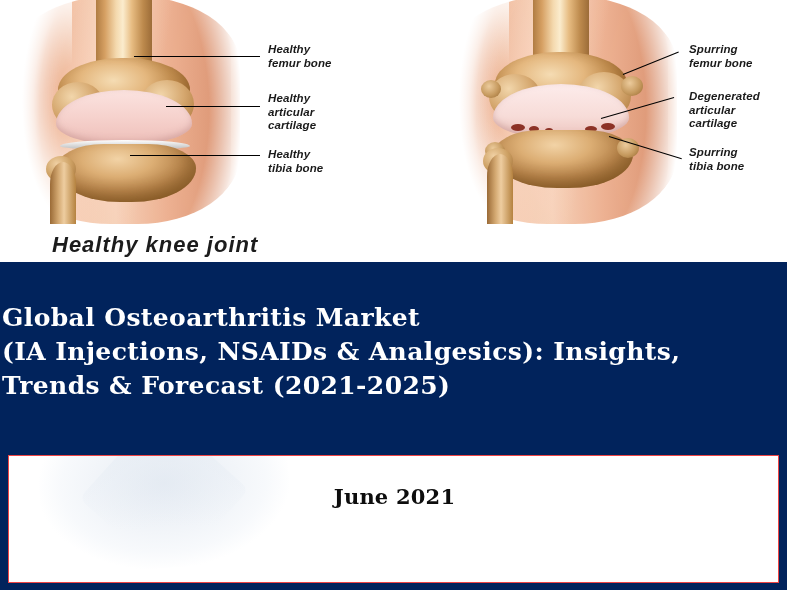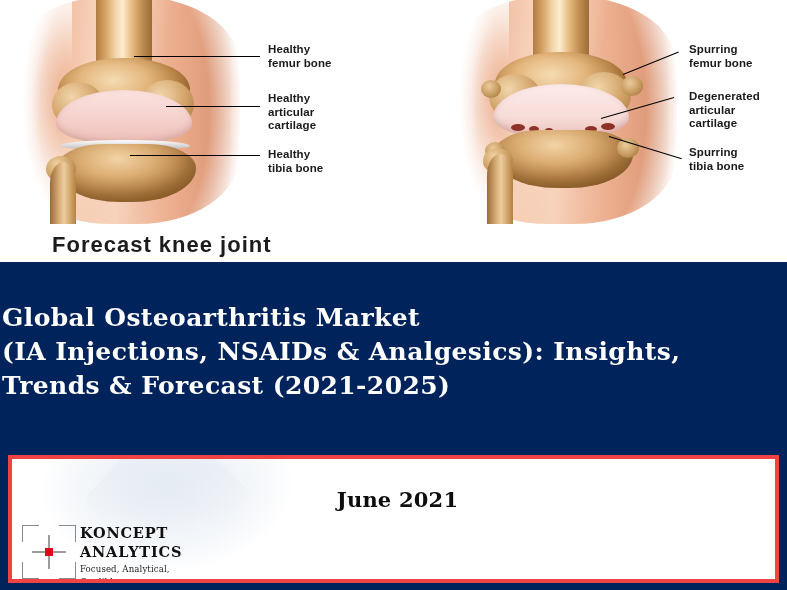--- a/index.html
+++ b/index.html
@@ -22,20 +22,21 @@
     width: 787px;
     height: 262px;
     background: #ffffff;
     overflow: hidden;
   }
   .knee-panel {
     position: absolute;
     top: 0;
     height: 262px;
     overflow: hidden;
+    font-style: italic;
   }
   .knee-panel.left  { left: 0px;   width: 390px; }
   .knee-panel.right { left: 397px; width: 390px; }
 
   
   .leg {
     position: absolute;
     top: -4px;
     width: 232px;
     height: 228px;
@@ -213,21 +214,21 @@
     width: 787px;
     height: 148px;
     background: #01235c;
   }
   .bottom-frame {
     position: absolute;
     left: 8px; top: 13px;
     width: 771px;
     height: 128px;
     background: #ffffff;
-    border: 4px solid #ef4444;
+    border: 1px solid #ef4444;
     box-sizing: border-box;
     overflow: hidden;
   }
   
   .watermark {
     position: absolute;
     left: 30px; top: -58px;
     width: 250px; height: 170px;
     background:
       radial-gradient(ellipse at 50% 50%, rgba(224,231,240,.85) 0%, rgba(240,244,249,.5) 58%, rgba(255,255,255,0) 72%);
@@ -348,21 +349,21 @@
     <div class="leader" style="left:130px; top:155px; width:130px;"></div>
 
     <div class="label" style="left:268px; top:43px;">Healthy
 femur bone</div>
     <div class="label" style="left:268px; top:92px;">Healthy
 articular
 cartilage</div>
     <div class="label" style="left:268px; top:148px;">Healthy
 tibia bone</div>
 
-    <div class="caption" style="left:52px; top:232px;">Forecast knee joint</div>
+    <div class="caption" style="left:52px; top:232px;">Healthy knee joint</div>
   </div>
 
   <div class="knee-panel right">
 
     <div class="leg">
       <div class="leg-flesh"></div>
       <div class="leg-contour"></div>
 
       <div class="bone femur-shaft"></div>
       <div class="bone femur-head" style="top:56px;"></div>
@@ -407,30 +408,14 @@
 Trends &amp; Forecast (2021-2025)</div>
 </div>
 
 <div class="bottom">
   <div class="bottom-frame">
     <div class="watermark"></div>
     <div class="watermark2"></div>
 
     <div class="date-text">June 2021</div>
 
-    <div class="logo">
-      <div class="logo-mark">
-        <span class="corner tl"></span>
-        <span class="corner tr"></span>
-        <span class="corner bl"></span>
-        <span class="corner br"></span>
-        <span class="cross-h"></span>
-        <span class="cross-v"></span>
-        <span class="dot"></span>
-      </div>
-      <div class="logo-words">
-        <div class="logo-name1">KONCEPT</div>
-        <div class="logo-name2">ANALYTICS</div>
-        <div class="logo-tag">Focused, Analytical, Credible</div>
-      </div>
-    </div>
   </div>
 </div>
 
 </body></html>

